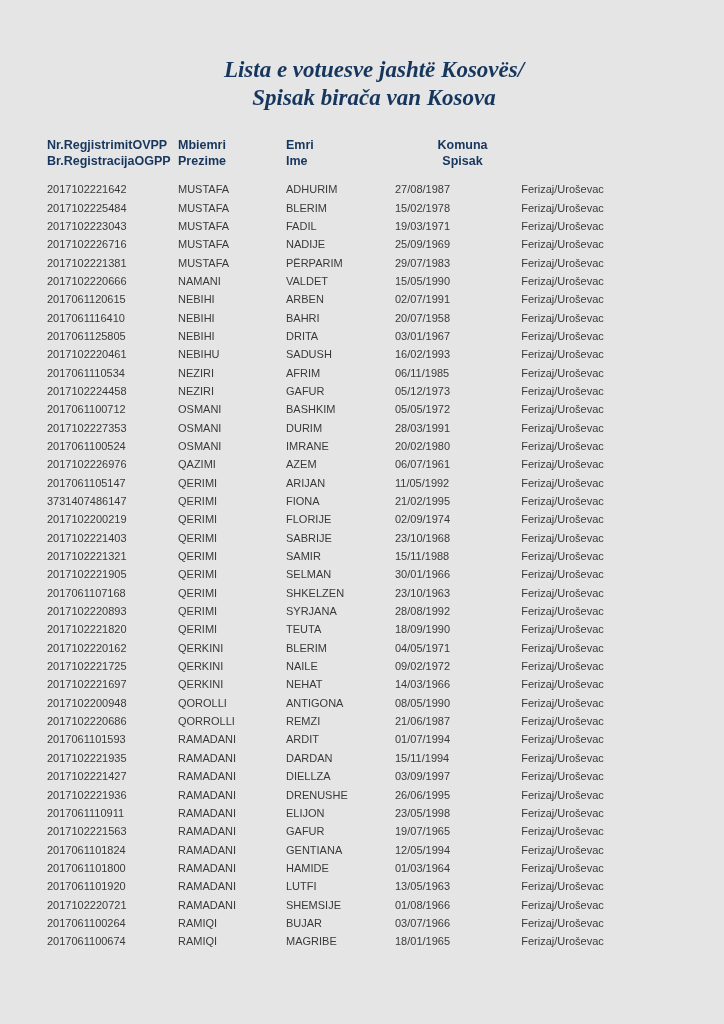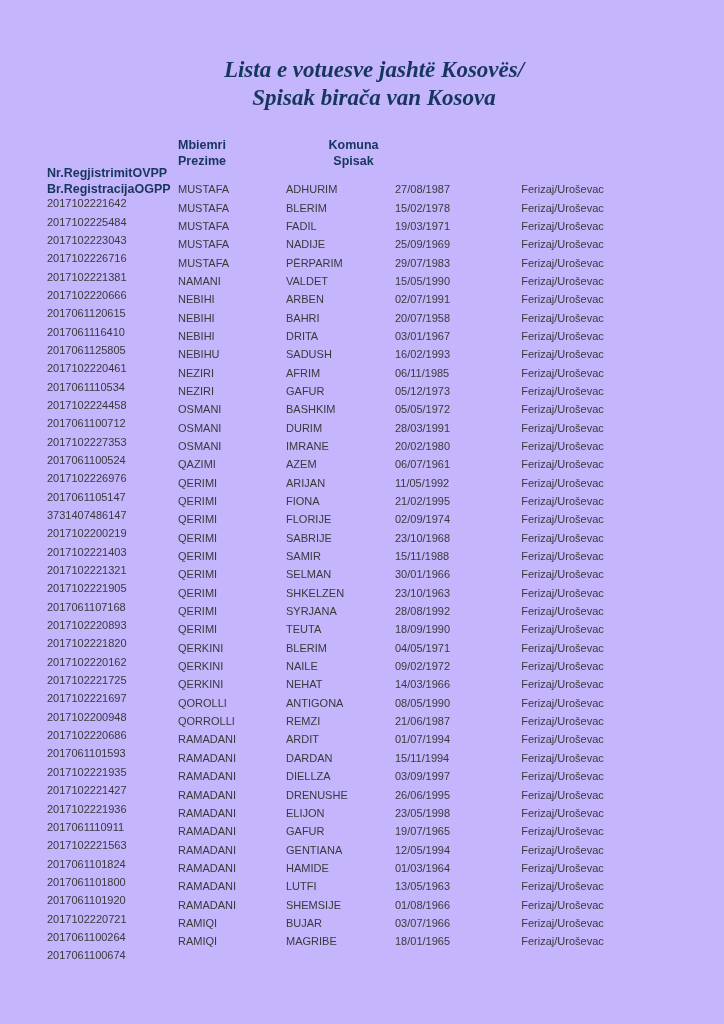--- a/index.html
+++ b/index.html
@@ -4,21 +4,21 @@
 <style>
   html, body {
     margin: 0;
     padding: 0;
     background: #ffffff;
   }
   .page {
     position: relative;
     width: 724px;
     height: 1024px;
-    background: #c4b5fd;
+    background: #e5e5e5;
     overflow: hidden;
     font-family: "Liberation Sans", sans-serif;
   }
   .title-block {
     position: absolute;
     top: 56px;
     left: 24px;
     width: 700px;
     text-align: center;
     font-family: "Liberation Serif", serif;
@@ -34,21 +34,21 @@
     left: 47px;
     display: flex;
     font-weight: bold;
     font-size: 12.5px;
     line-height: 15.5px;
     color: #17365d;
     white-space: nowrap;
   }
   .table-header .cell span { display: block; }
   .cell { flex: 0 0 auto; }
-  .c0 { width: 131px; margin-top: 28px; }
+  .c0 { width: 131px; }
   .c1 { width: 108px; }
   .c2 { width: 109px; }
   .c3 { width: 100px; }
   .c4 { width: 135px; text-align: center; }
   .table-body {
     position: absolute;
     top: 180px;
     left: 47px;
     font-size: 11px;
     color: #3a3a3a;
@@ -81,20 +81,24 @@
 
   <div class="table-header">
     <div class="cell c0">
       <span>Nr.RegjistrimitOVPP</span>
       <span>Br.RegistracijaOGPP</span>
     </div>
     <div class="cell c1">
       <span>Mbiemri</span>
       <span>Prezime</span>
     </div>
+    <div class="cell c2">
+      <span>Emri</span>
+      <span>Ime</span>
+    </div>
     <div class="cell c4">
       <span>Komuna</span>
       <span>Spisak</span>
     </div>
   </div>
 
   <div class="table-body">
       <div class="row">
         <span class="cell c0">2017102221642</span>
         <span class="cell c1">MUSTAFA</span>

